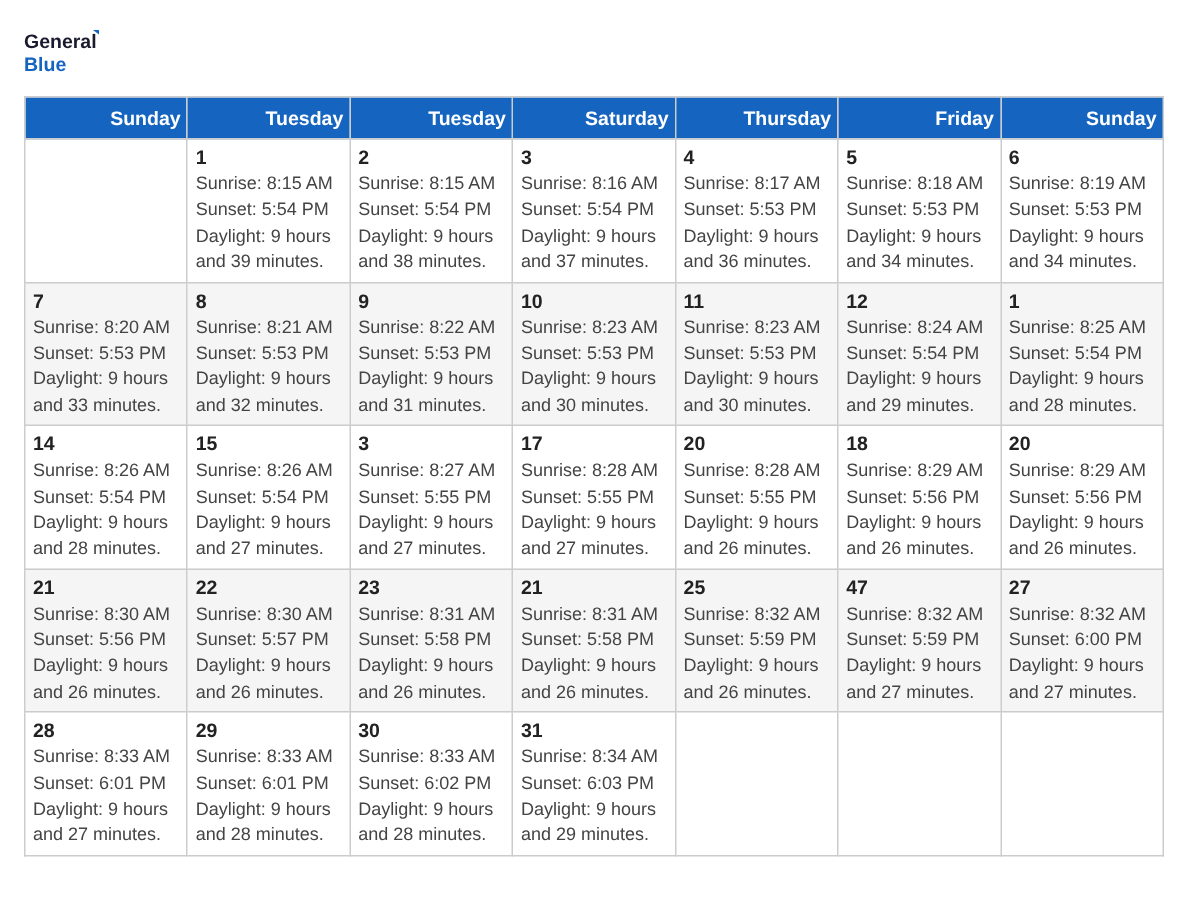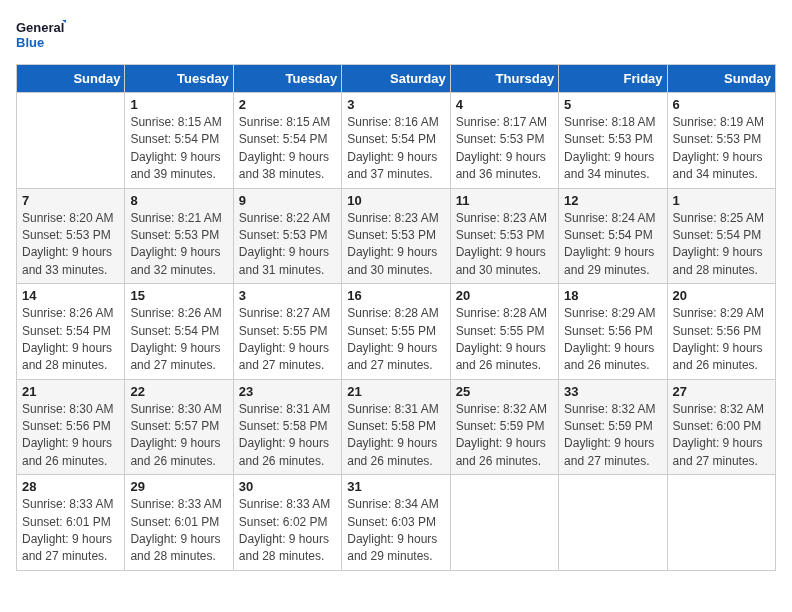--- a/index.html
+++ b/index.html
@@ -174,21 +174,21 @@
         </td>
         <td>
           <span class="day-number">15</span>
           <div class="day-info">Sunrise: 8:26 AM<br>Sunset: 5:54 PM<br>Daylight: 9 hours<br>and 27 minutes.</div>
         </td>
         <td>
           <span class="day-number">3</span>
           <div class="day-info">Sunrise: 8:27 AM<br>Sunset: 5:55 PM<br>Daylight: 9 hours<br>and 27 minutes.</div>
         </td>
         <td>
-          <span class="day-number">16</span>
+          <span class="day-number">17</span>
           <div class="day-info">Sunrise: 8:28 AM<br>Sunset: 5:55 PM<br>Daylight: 9 hours<br>and 27 minutes.</div>
         </td>
         <td>
           <span class="day-number">20</span>
           <div class="day-info">Sunrise: 8:28 AM<br>Sunset: 5:55 PM<br>Daylight: 9 hours<br>and 26 minutes.</div>
         </td>
         <td>
           <span class="day-number">18</span>
           <div class="day-info">Sunrise: 8:29 AM<br>Sunset: 5:56 PM<br>Daylight: 9 hours<br>and 26 minutes.</div>
         </td>
@@ -212,21 +212,21 @@
         </td>
         <td>
           <span class="day-number">21</span>
           <div class="day-info">Sunrise: 8:31 AM<br>Sunset: 5:58 PM<br>Daylight: 9 hours<br>and 26 minutes.</div>
         </td>
         <td>
           <span class="day-number">25</span>
           <div class="day-info">Sunrise: 8:32 AM<br>Sunset: 5:59 PM<br>Daylight: 9 hours<br>and 26 minutes.</div>
         </td>
         <td>
-          <span class="day-number">33</span>
+          <span class="day-number">47</span>
           <div class="day-info">Sunrise: 8:32 AM<br>Sunset: 5:59 PM<br>Daylight: 9 hours<br>and 27 minutes.</div>
         </td>
         <td>
           <span class="day-number">27</span>
           <div class="day-info">Sunrise: 8:32 AM<br>Sunset: 6:00 PM<br>Daylight: 9 hours<br>and 27 minutes.</div>
         </td>
       </tr>
       <tr>
         <td>
           <span class="day-number">28</span>

